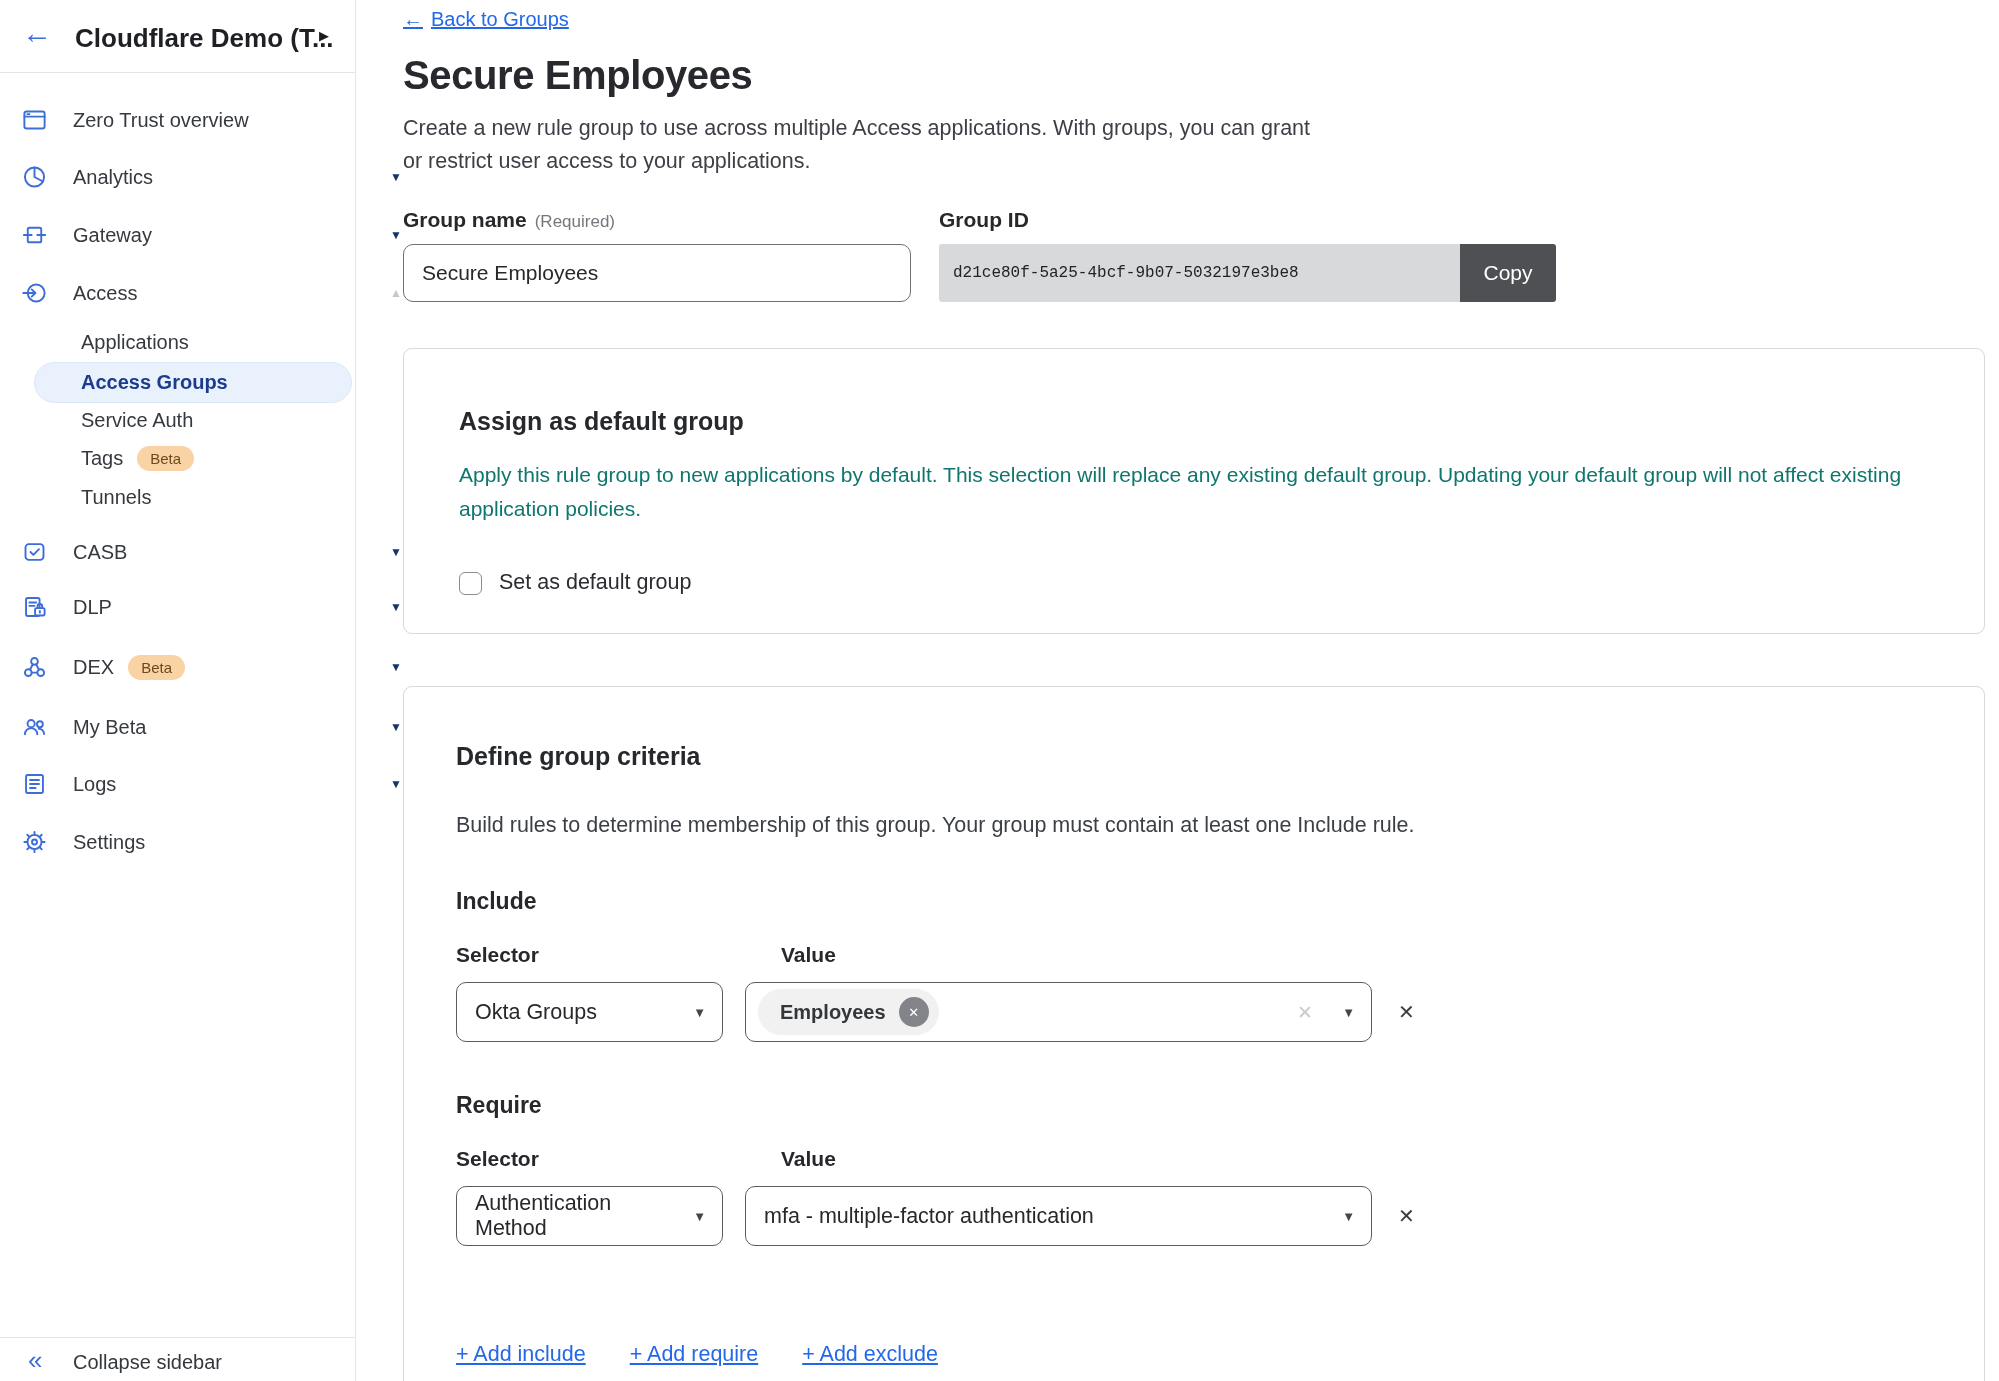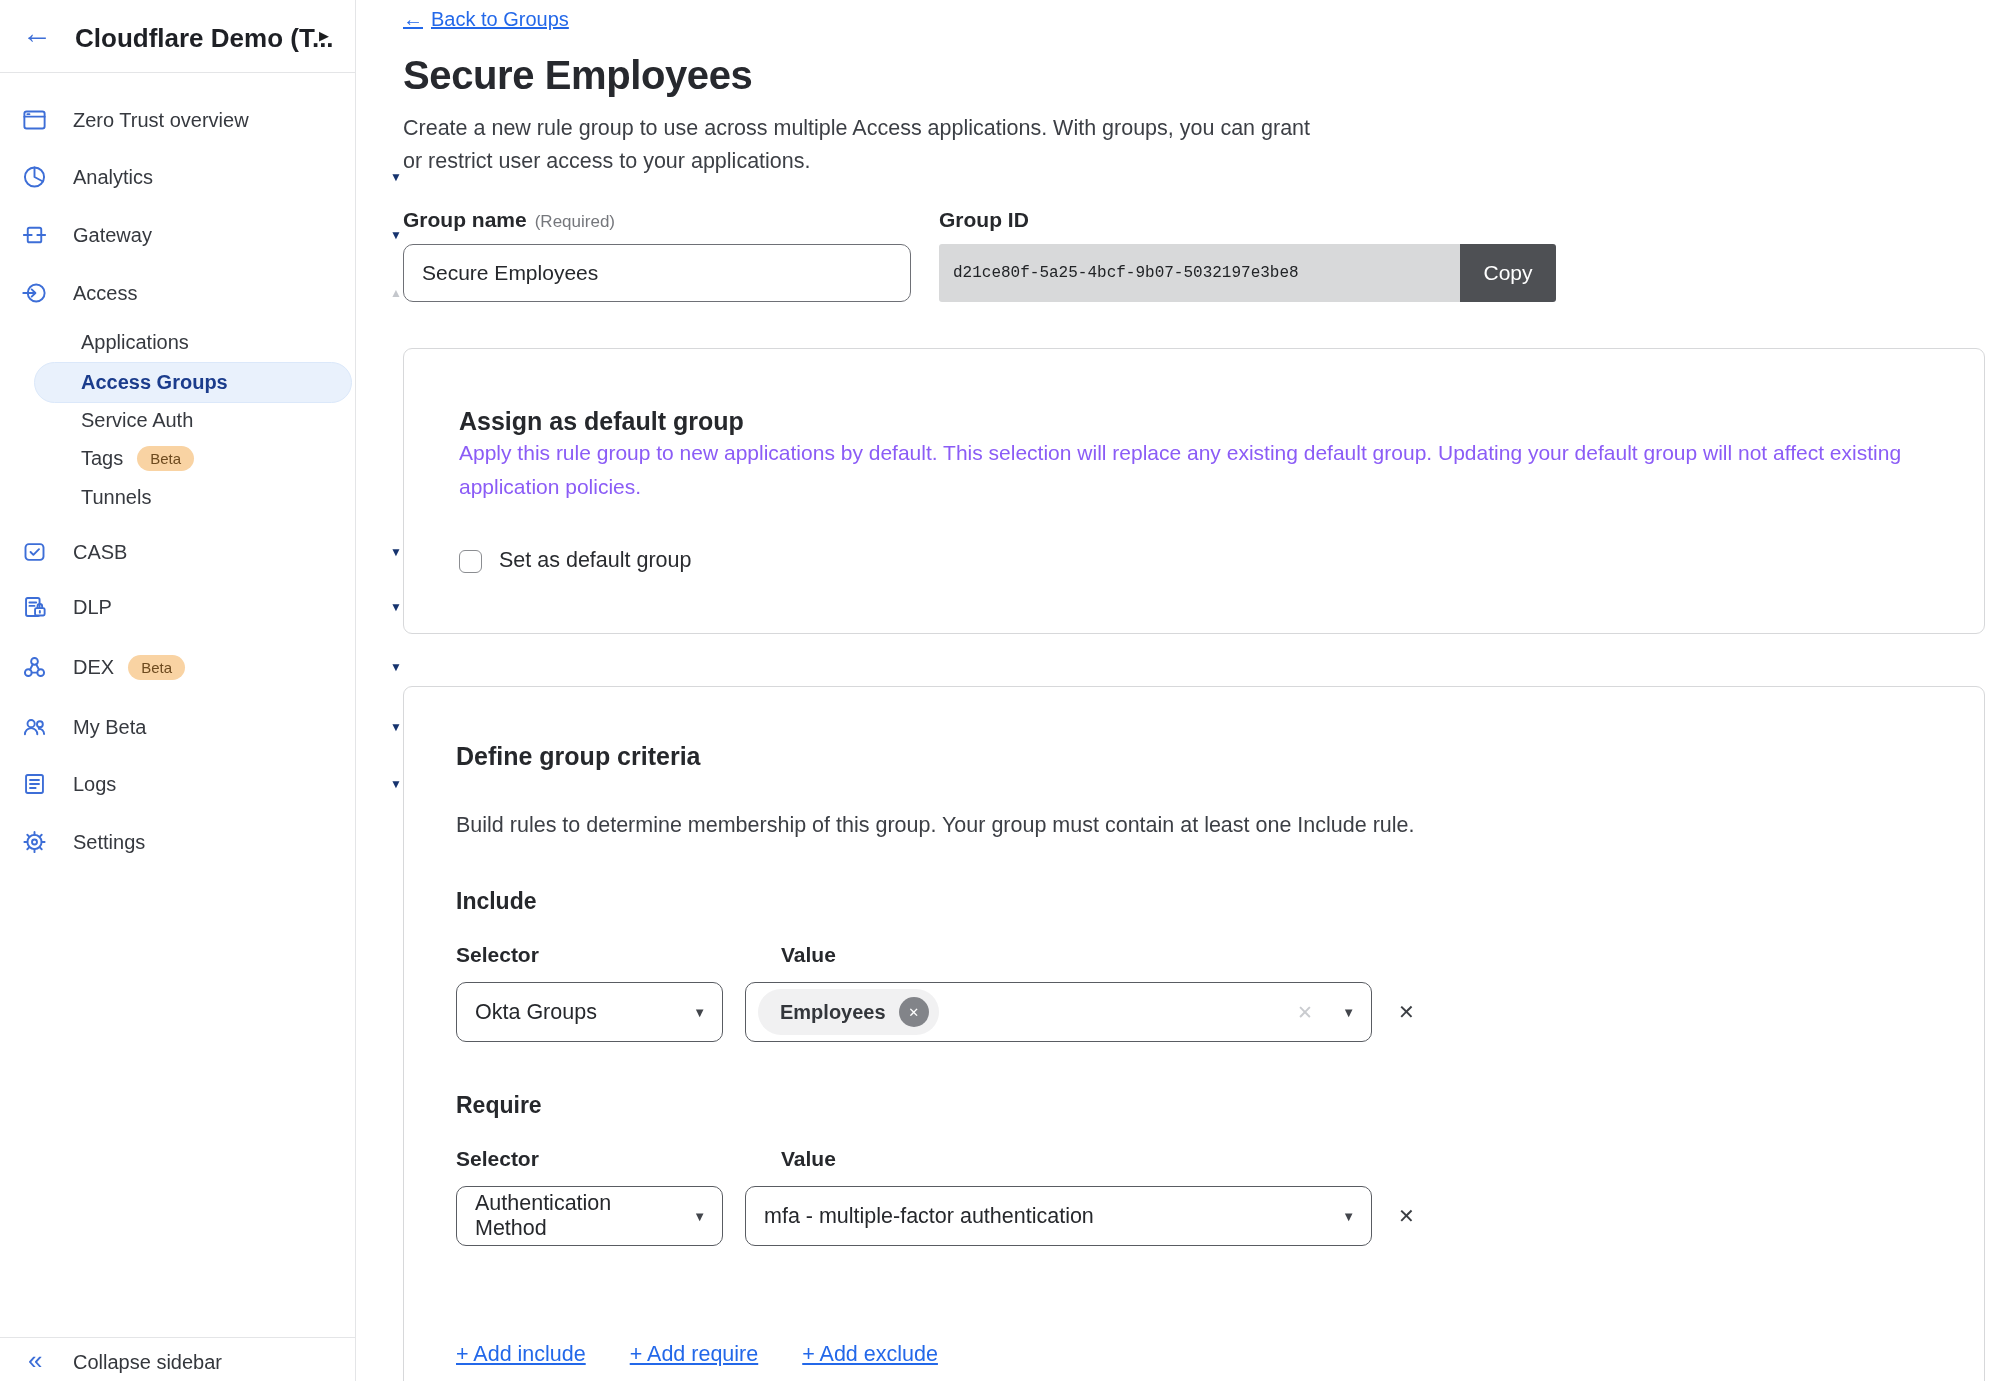--- a/index.html
+++ b/index.html
@@ -42,21 +42,21 @@
   .name-col { width:508px; }
   .name-input { margin-top:12px; width:508px; height:58px; border:1.6px solid #6e7076; border-radius:10px; font-size:21px; color:#26282c; padding:0 18px; font-family:"Liberation Sans",sans-serif; outline:none; background:#fff; }
   .id-col { margin-left:28px; }
   .id-box { margin-top:12px; display:flex; height:58px; }
   .id-value { width:521px; background:#d8d9da; display:flex; align-items:center; padding:0 14px; font-family:"Liberation Mono","DejaVu Sans Mono",monospace; font-size:16px; color:#212326; border-radius:3px 0 0 3px; white-space:nowrap; }
   .copy-btn { width:96px; background:#4e5054; color:#fff; font-size:21px; display:flex; align-items:center; justify-content:center; border-radius:0 3px 3px 0; cursor:pointer; border:none; font-family:"Liberation Sans",sans-serif; }
 
   .card { width:1582px; border:1px solid #d7d8da; border-radius:9px; background:#fff; }
   .card-1 { margin-top:46px; height:286px; padding:58px 55px 0; }
   .card-title { margin:0; font-size:25px; font-weight:bold; color:#26282c; }
-  .card-desc { font-size:21px; line-height:34px; color:#8b5cf6; max-width:1475px; }
+  .card-desc { margin-top:22px; font-size:21px; line-height:34px; color:#0f766e; max-width:1475px; }
   .checkbox-row { margin-top:44px; display:flex; align-items:flex-end; }
   .checkbox { appearance:none; -webkit-appearance:none; width:23px; height:23px; border:1.6px solid #8b8d91; border-radius:6px; margin:0; background:#fff; cursor:pointer; }
   .checkbox-label { margin-left:17px; font-size:21.5px; color:#2a2c30; cursor:pointer; }
 
   .card-2 { margin-top:52px; height:800px; padding:55px 52px 0; }
   .criteria-desc { margin-top:42px; font-size:21.5px; color:#3c3f45; }
   .rule-heading { margin:50px 0 0; font-size:23px; font-weight:bold; color:#26282c; }
   .labels-row { margin-top:28px; display:flex; }
   .label-selector { width:325px; }
   .controls-row { margin-top:15px; display:flex; align-items:center; }

